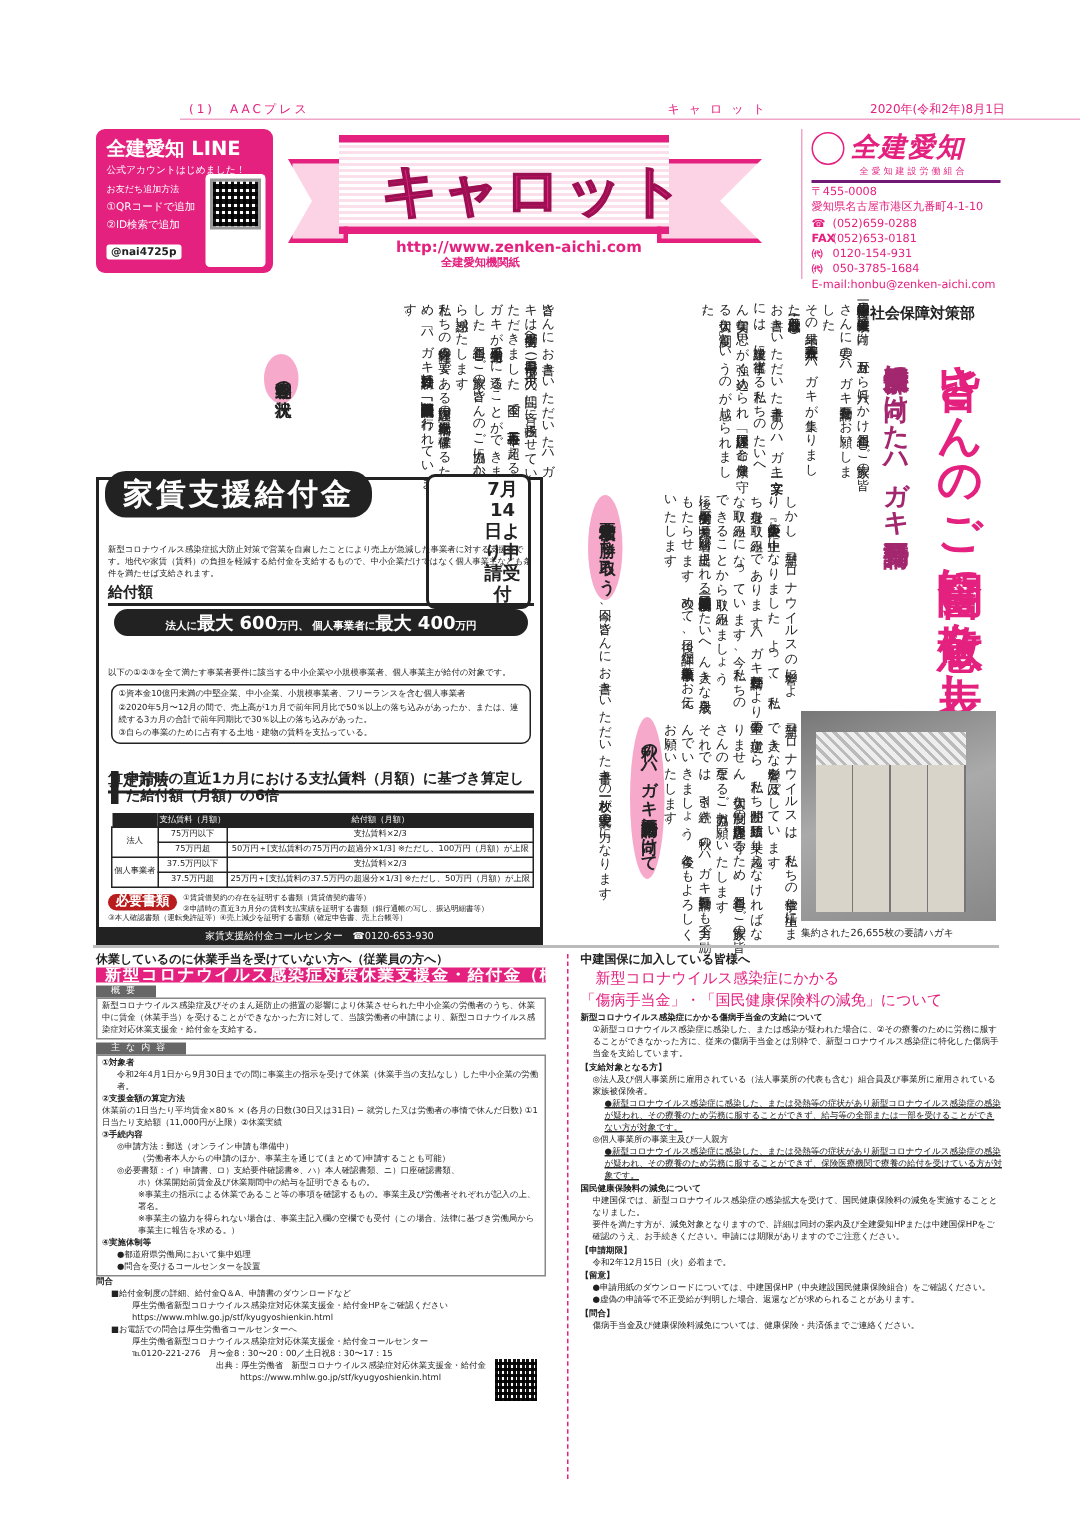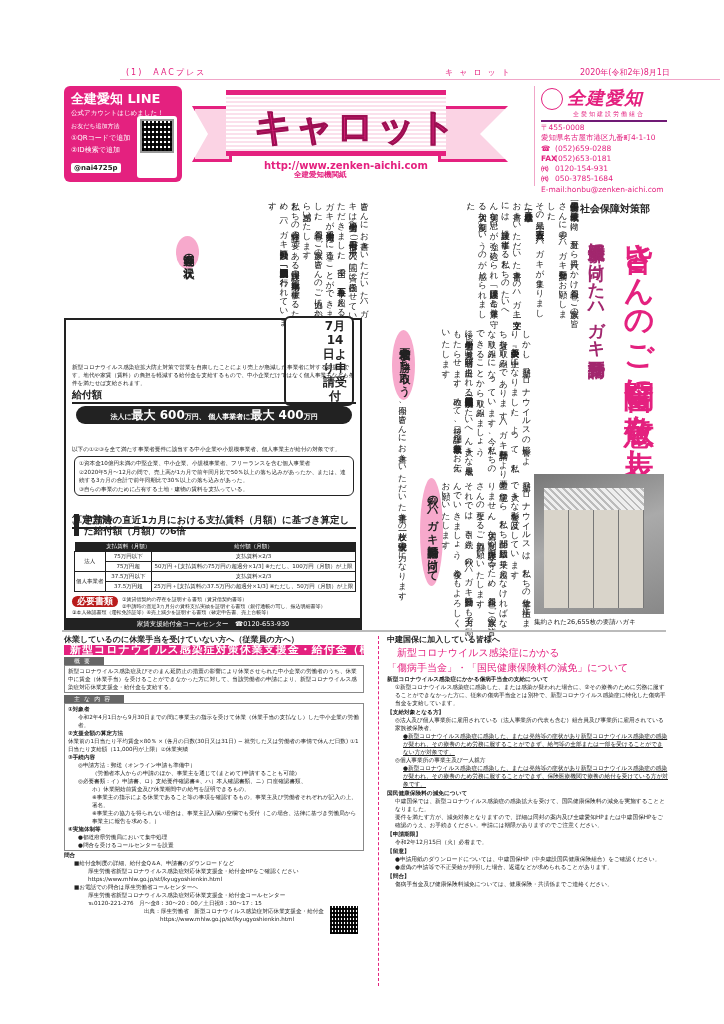--- a/index.html
+++ b/index.html
@@ -161,20 +161,21 @@
   <p>の逆境から、私たち仲間が一致団結し乗り越えなければなりません。大切な制度の建設国保を守るため、組合員とご家族の皆さんの更なるご協力お願いいたします。</p>
   <p>それでは、引き続き、秋のハガキ要請行動にも全力で励んでいきましょう。今後ともよろしくお願いいたします。</p>
 </div>
 
 <div id="photo">
     <div class="cube"></div>
   </div>
 <div id="photo-cap">集約された26,655枚の要請ハガキ</div>
 
 <div id="rent">
+  <div class="title">家賃支援給付金</div>
   <div class="date" style="width:70px;padding-left:36px;">7月14日より申請受付</div>
   <div class="p" style="top:43px;">新型コロナウイルス感染症拡大防止対策で営業を自粛したことにより売上が急減した事業者に対する支援金です。地代や家賃（賃料）の負担を軽減する給付金を支給するもので、中小企業だけではなく個人事業主なども条件を満たせば支給されます。</div>
   <div class="sec" style="top:68px;">給付額</div>
   <div class="amt" style="top:86px;">
     <span>法人に</span><b>最大 600</b><span>万円、</span>
     <span>個人事業者に</span><b>最大 400</b><span>万円</span>
   </div>
   <div class="p" style="top:125px;">以下の①②③を全て満たす事業者要件に該当する中小企業や小規模事業者、個人事業主が給付の対象です。</div>
   <div class="cond" style="top:136px; height:40px;">
     <div>①資本金10億円未満の中堅企業、中小企業、小規模事業者、フリーランスを含む個人事業者</div>

